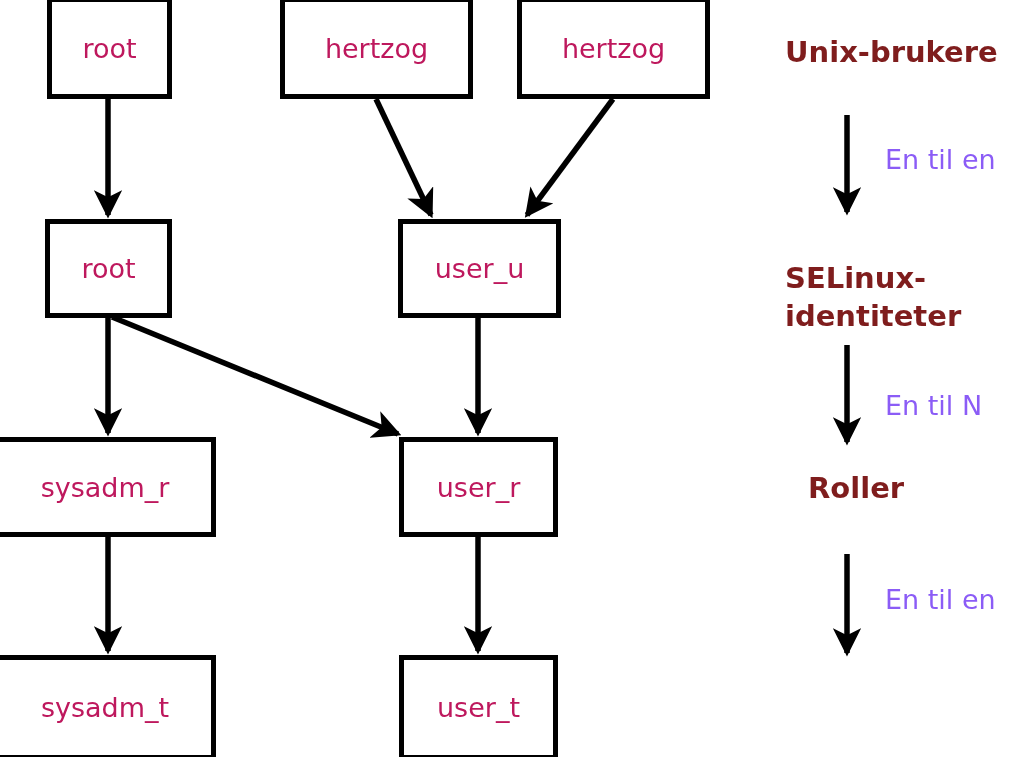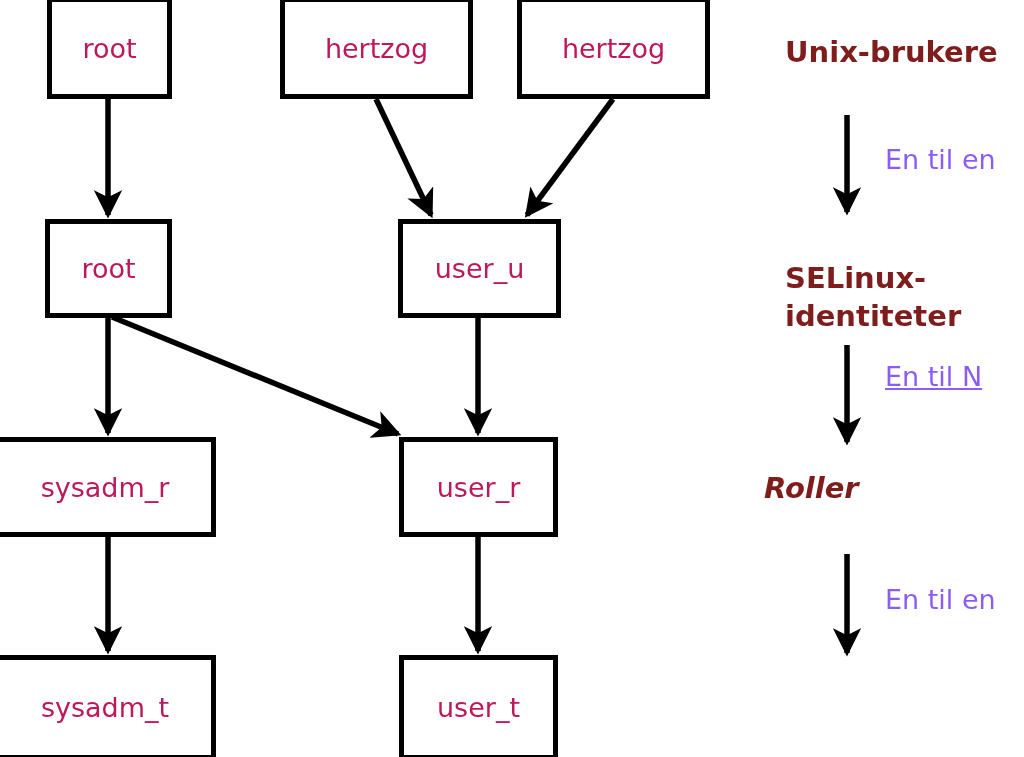--- a/index.html
+++ b/index.html
@@ -127,22 +127,22 @@
 
   <div class="node-box" style="left:399px; top:655px; width:159px; height:105px;">
     <span class="node-label">user_t</span>
   </div>
 
   <div class="legend-heading" style="left:785px; top:33px;">Unix-brukere</div>
 
   <div class="legend-heading" style="left:785px; top:219px;margin-top:40px;">SELinux-
 identiteter</div>
 
-  <div class="legend-heading" style="left:764px; top:469px;font-style:italic;">Roller</div>
+  <div class="legend-heading" style="left:808px; top:469px;">Roller</div>
 
 
   <div class="legend-edge-label" style="left:885px; top:146px;">En til en</div>
 
-  <div class="legend-edge-label" style="left:885px; top:363px;text-decoration:underline;">En til N</div>
+  <div class="legend-edge-label" style="left:885px; top:392px;">En til N</div>
 
   <div class="legend-edge-label" style="left:885px; top:586px;">En til en</div>
 
 </div>
 
 </body></html>

